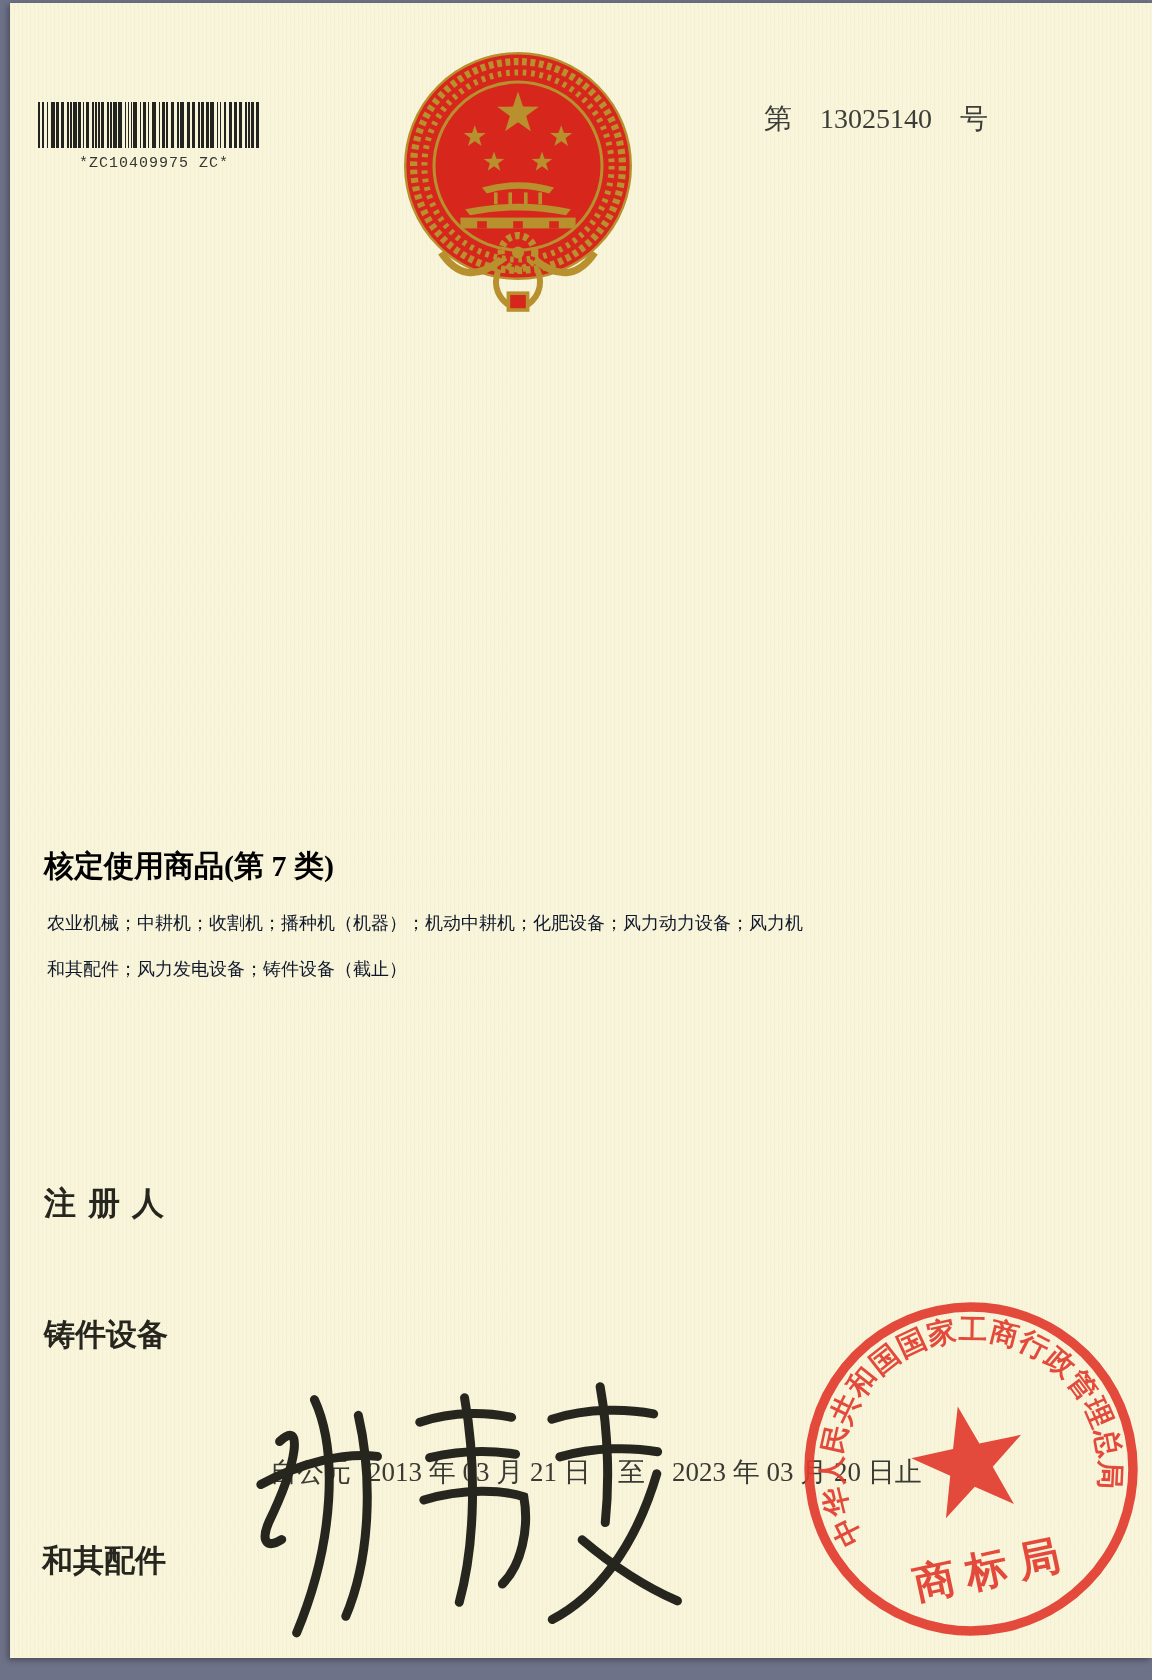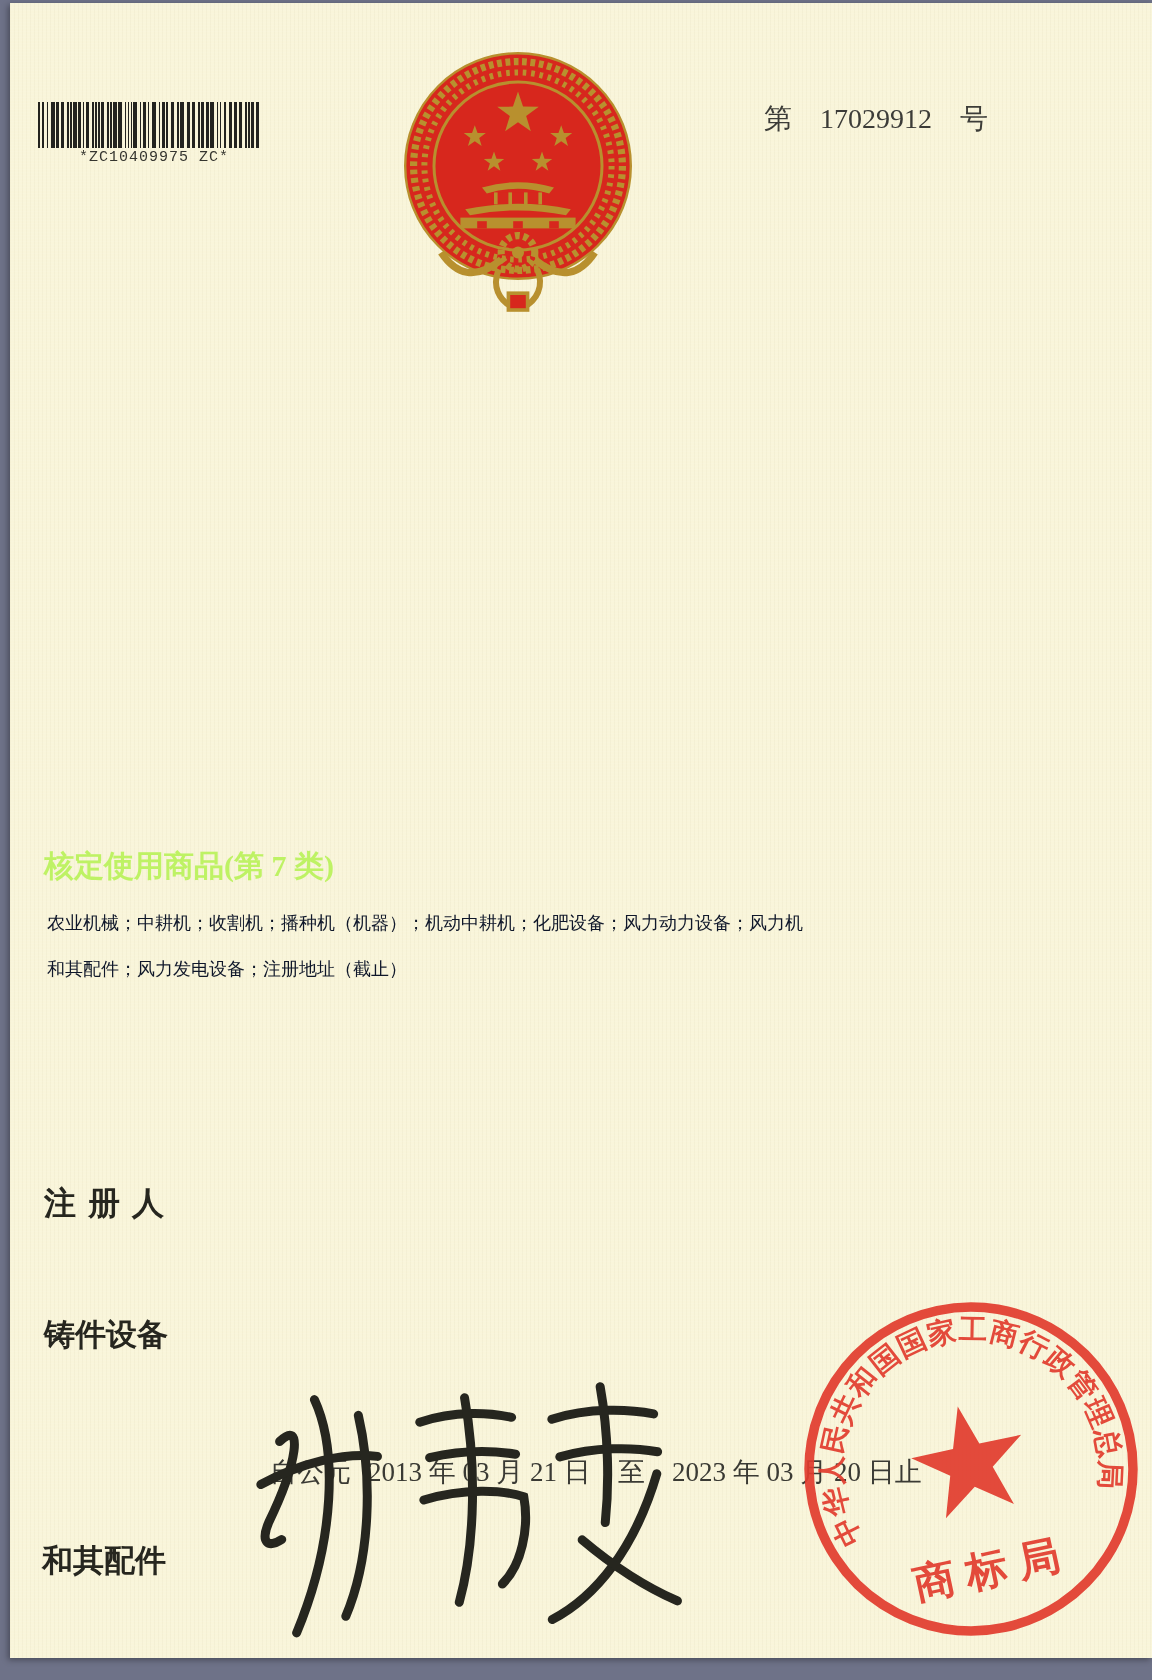--- a/index.html
+++ b/index.html
@@ -18,38 +18,38 @@
       #f9f5da;
     box-shadow:-2px 2px 6px rgba(0,0,0,.35);
   }
   .abs{position:absolute;}
   
   #barcode-wrap{left:38px;top:102px;width:232px;}
   #barcode-bars{display:flex;height:46px;align-items:stretch;}
   #barcode-bars i{display:block;height:100%;flex:0 0 auto;}
   #barcode-label{
     text-align:center;font-family:"Liberation Mono","DejaVu Sans Mono",monospace;
-    font-size:15px;letter-spacing:1px;color:#35352f;margin-top:1px;
+    font-size:15px;letter-spacing:1px;color:#35352f;margin-top:7px;
   }
   
   #emblem{left:398px;top:44px;width:240px;height:280px;}
   
   #cert-no{left:764px;top:100px;display:flex;align-items:baseline;
     font-size:28px;color:#3c3c38;column-gap:28px;}
   
   #title{left:0;right:0;top:334px;text-align:center;
     font-size:51px;font-weight:700;letter-spacing:30px;padding-right:10px;
     color:#2e2e2a;}
   
   #trademark{left:0;right:0;top:524px;text-align:center;
     font-size:108px;font-weight:900;letter-spacing:48px;padding-right:70px;
     color:#17171a;-webkit-text-stroke:3px #17171a;
     font-family:"Liberation Sans","DejaVu Sans",sans-serif;}
   
-  #goods-heading{left:44px;top:846px;font-size:30px;font-weight:700;color:#bef264;}
+  #goods-heading{left:44px;top:846px;font-size:30px;font-weight:700;color:#000000;}
   #goods-text{left:47px;top:900px;width:1066px;font-size:18px;line-height:46px;color:#0f172a;}
   
   #registrant-label{left:44px;top:1182px;font-size:32px;font-weight:700;letter-spacing:2px;color:#26261f;}
   #registrant-value{left:186px;top:1190px;font-size:27px;color:#33332d;}
   
   #address-label{left:44px;top:1314px;font-size:31px;font-weight:700;color:#26261f;
     font-family:"Liberation Sans","DejaVu Sans",sans-serif;}
   #address-value{left:186px;top:1322px;font-size:27px;color:#33332d;}
   
   #validity-label{left:35px;top:1446px;font-size:31px;font-weight:700;color:#26261f;
@@ -212,30 +212,30 @@
       <path d="M86 178 C64 196 48 190 36 172" fill="none" stroke="#b8902e" stroke-width="6"></path>
       <path d="M114 178 C136 196 152 190 164 172" fill="none" stroke="#b8902e" stroke-width="6"></path>
       <path d="M84 186 C78 200 84 212 96 218" fill="none" stroke="#b8902e" stroke-width="5"></path>
       <path d="M116 186 C122 200 116 212 104 218" fill="none" stroke="#b8902e" stroke-width="5"></path>
       <rect x="92" y="206" width="16" height="14" fill="#d7271d" stroke="#b8902e" stroke-width="3"></rect>
     </g>
   </svg>
 
   <div class="abs" id="cert-no">
     <span>第</span>
-    <span>17029912</span>
+    <span>13025140</span>
     <span>号</span>
   </div>
 
 
 
   <div class="abs" id="goods-heading">核定使用商品(第 7 类)</div>
   <div class="abs" id="goods-text">
     <div>农业机械；中耕机；收割机；播种机（机器）；机动中耕机；化肥设备；风力动力设备；风力机</div>
-    <div>和其配件；风力发电设备；注册地址（截止）</div>
+    <div>和其配件；风力发电设备；铸件设备（截止）</div>
   </div>
 
   <div class="abs" id="registrant-label">注 册 人</div>
 
   <div class="abs" id="address-label">铸件设备</div>
 
   <div class="abs validity-part" id="validity-from-prefix">自公元</div>
   <div class="abs validity-part" id="validity-from">2013 年 03 月 21 日</div>
   <div class="abs validity-part" id="validity-to-word">至</div>
   <div class="abs validity-part" id="validity-to">2023 年 03 月 20 日止</div>

